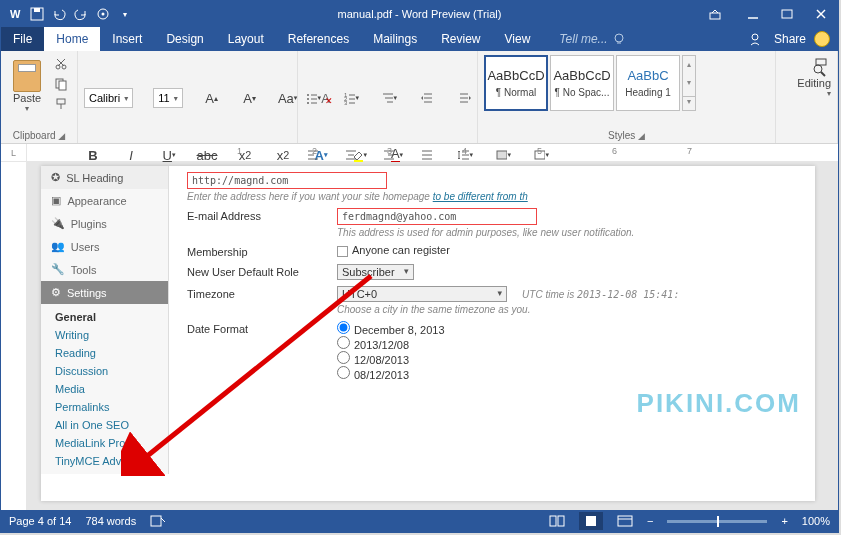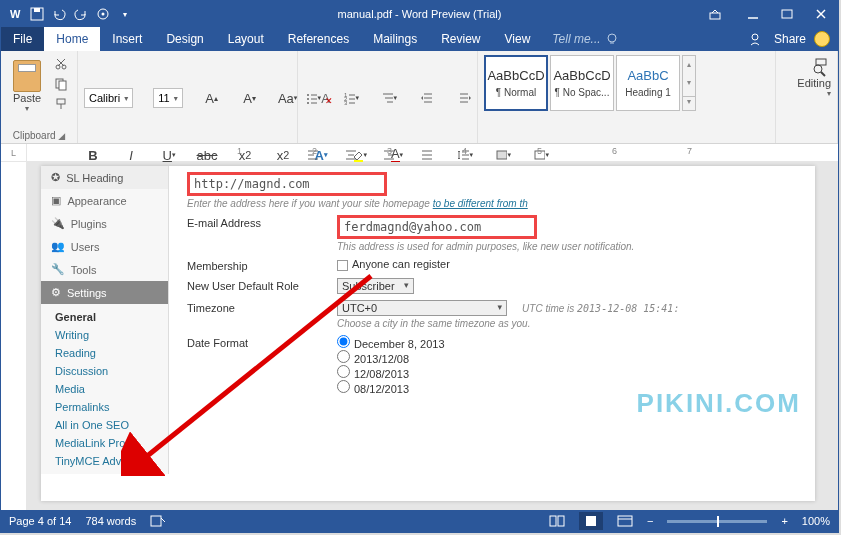--- a/index.html
+++ b/index.html
@@ -12,21 +12,21 @@
   .title-text { position: absolute; left: 50%; transform: translateX(-50%); }
   .win-ctrl { position: absolute; right: 0; top: 0; display: flex; }
   .win-btn { width: 34px; height: 26px; display: flex; align-items: center; justify-content: center; color: #fff; }
   
   .help-icon { margin-right: 4px; }
   
   .tabs { height: 24px; background: #2b579a; display: flex; align-items: stretch; color: #fff; font-size: 12px; position: relative; }
   .tab { padding: 0 12px; display: flex; align-items: center; cursor: pointer; }
   .tab.file { background: #1e3f73; }
   .tab.active { background: #fff; color: #2b579a; }
-  .tellme { margin-left: 10px; display: flex; align-items: center; color: #b8cce4; font-style: italic; }
+  .tellme { margin-left: 17px; display: flex; align-items: center; color: #b8cce4; font-style: italic; }
   .bulb { width: 14px; height: 14px; margin-left: 4px; }
   .share-area { position: absolute; right: 8px; top: 0; display: flex; align-items: center; height: 100%; gap: 8px; }
   .smiley { width: 16px; height: 16px; background: #ffd966; border-radius: 50%; border: 1px solid #c59b00; position: relative; }
   
   .ribbon { height: 93px; background: #f3f3f3; border-bottom: 1px solid #d4d4d4; display: flex; }
   .rgroup { border-right: 1px solid #e0e0e0; display: flex; flex-direction: column; justify-content: space-between; padding: 4px 6px 2px; }
   .rgroup-label { text-align: center; font-size: 10px; color: #666; }
   .clipboard .body { display: flex; align-items: flex-end; gap: 4px; }
   .paste { display: flex; flex-direction: column; align-items: center; width: 40px; }
   .paste-icon { width: 28px; height: 32px; background: #e8b26a; border: 1px solid #b88a44; border-radius: 2px; position: relative; }
@@ -64,21 +64,21 @@
   .wp-nav li.section { background:#eee; color:#555; font-size:11px; }
   .wp-nav li.active { background:#888; color:#fff; position:relative; }
   .wp-nav li.active::after { content:""; position:absolute; right:-8px; top:50%; transform:translateY(-50%); border:8px solid transparent; border-left-color:#888; }
   .wp-sub { list-style:none; padding:4px 0 4px 10px; }
   .wp-sub li { padding:3px 4px; color:#21759b; font-size:11px; }
   .wp-sub li.cur { color:#333; font-weight:bold; }
   .wp-main { flex:1; padding:6px 18px; }
   .wp-row { display:flex; align-items:flex-start; margin-bottom:6px; }
   .wp-label { width:150px; color:#333; padding-top:2px; }
   .wp-field { flex:1; }
-  .wp-input { border:3px solid #ef4444; background:#fff; padding:2px 4px; font-size:12px; color:#555; width:200px; font-family:monospace; }
+  .wp-input { border:1px solid #ef4444; background:#fff; padding:2px 4px; font-size:10px; color:#555; width:200px; font-family:monospace; }
   .wp-hint { color:#888; font-style:italic; font-size:10px; margin-top:2px; }
   .wp-hint a { color:#21759b; text-decoration:underline; }
   .wp-select { border:1px solid #999; background:#f0f0f0; padding:1px 18px 1px 4px; font-size:11px; position:relative; display:inline-block; }
   .wp-select::after { content:"▾"; position:absolute; right:4px; top:1px; color:#555; font-size:9px; }
   .wp-chk { width:11px; height:11px; display:inline-block; border:1px solid #999; background:#fff; vertical-align:middle; margin-right:4px; }
   .wp-radio { margin-right:4px; }
   .watermark { position:absolute; right:14px; top:222px; font-size:26px; font-weight:bold; letter-spacing:2px; color:#3bb3d8; opacity:0.6; pointer-events:none; }
   .arrow { position:absolute; pointer-events:none; }
   
   .statusbar { position:absolute; left:0; right:0; bottom:0; height:22px; background:#2b579a; color:#fff; font-size:11px; display:flex; align-items:center; padding:0 8px; gap:14px; }
@@ -392,20 +392,21 @@
         <div class="style-box">
           <div class="style-sample h1">AaBbC</div>
           <div class="style-name">Heading 1</div>
         </div>
         <div style="width:14px;display:flex;flex-direction:column;justify-content:space-around;border:1px solid #c0c0c0;height:56px;">
           <span style="font-size:8px;text-align:center;color:#888;">▴</span>
           <span style="font-size:8px;text-align:center;color:#888;">▾</span>
           <span style="font-size:8px;text-align:center;color:#888;border-top:1px solid #c0c0c0;">▾</span>
         </div>
       </div>
+      <div class="rgroup-label"><span>Styles</span> <span class="dialog-launcher">◢</span></div>
     </div>
 
     <div class="rgroup editing" style="width:62px;">
       <div class="body">
         <div class="find-icon">
             <svg width="22" height="22">
               <rect x="7" y="4" width="10" height="6" fill="none" stroke="#444"></rect>
               <circle cx="9" cy="14" r="4" fill="none" stroke="#444"></circle>
               <line x1="12" y1="17" x2="16" y2="21" stroke="#444" stroke-width="2"></line>
             </svg>

